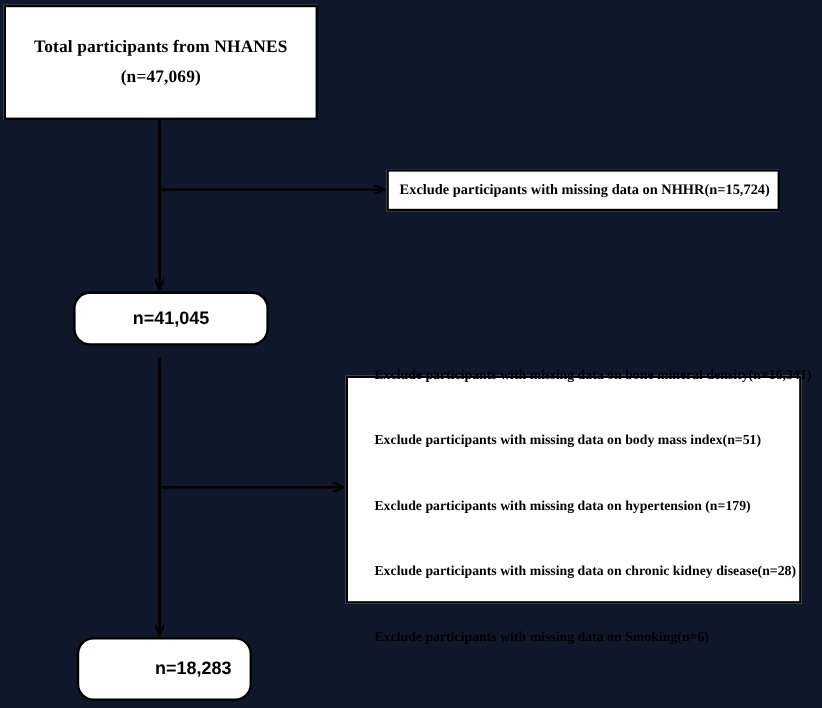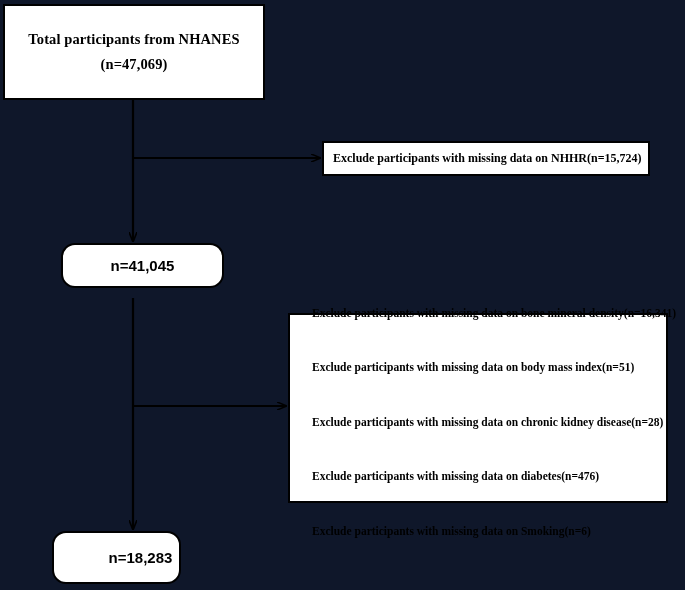--- a/index.html
+++ b/index.html
@@ -54,23 +54,23 @@
     align-items: center;
     justify-content: center;
   }
   #box-result-1 {
     left: 61px;
     top: 243px;
     width: 163px;
     height: 45px;
   }
   #box-result-2 {
-    left: 52px;
+    left: 64px;
     top: 531px;
-    width: 129px;
+    width: 146px;
     height: 53px;
     padding-left: 48px;
   }
   .node-round .value {
     font-family: "Liberation Sans", "DejaVu Sans", sans-serif;
     font-weight: bold;
     font-size: 15px;
     color: #000000;
   }
   
@@ -135,22 +135,22 @@
     <div class="line">Exclude participants with missing data on NHHR(n=15,724)</div>
   </div>
 
   <div class="node node-round" id="box-result-1">
     <div class="value">n=41,045</div>
   </div>
 
   <div class="node" id="box-exclude-2">
     <div class="line">Exclude participants with missing data on bone mineral density(n=16,341)</div>
     <div class="line">Exclude participants with missing data on body mass index(n=51)</div>
+    <div class="line">Exclude participants with missing data on hypertension (n=179)</div>
     <div class="line">Exclude participants with missing data on chronic kidney disease(n=28)</div>
-    <div class="line">Exclude participants with missing data on diabetes(n=476)</div>
     <div class="line">Exclude participants with missing data on Smoking(n=6)</div>
   </div>
 
   <div class="node node-round" id="box-result-2">
     <div class="value">n=18,283</div>
   </div>
 
 </div>
 
 </body></html>

